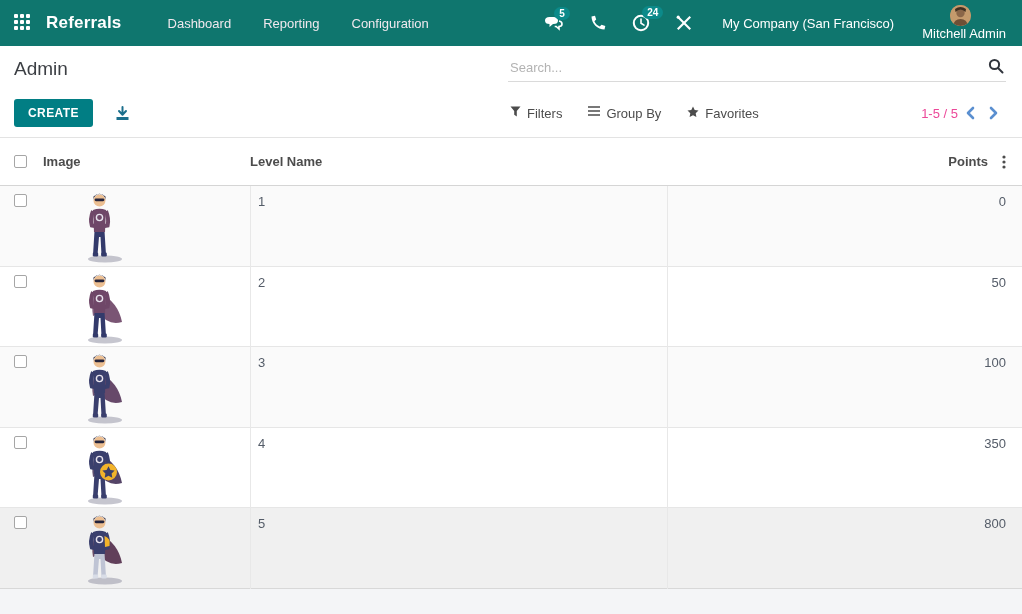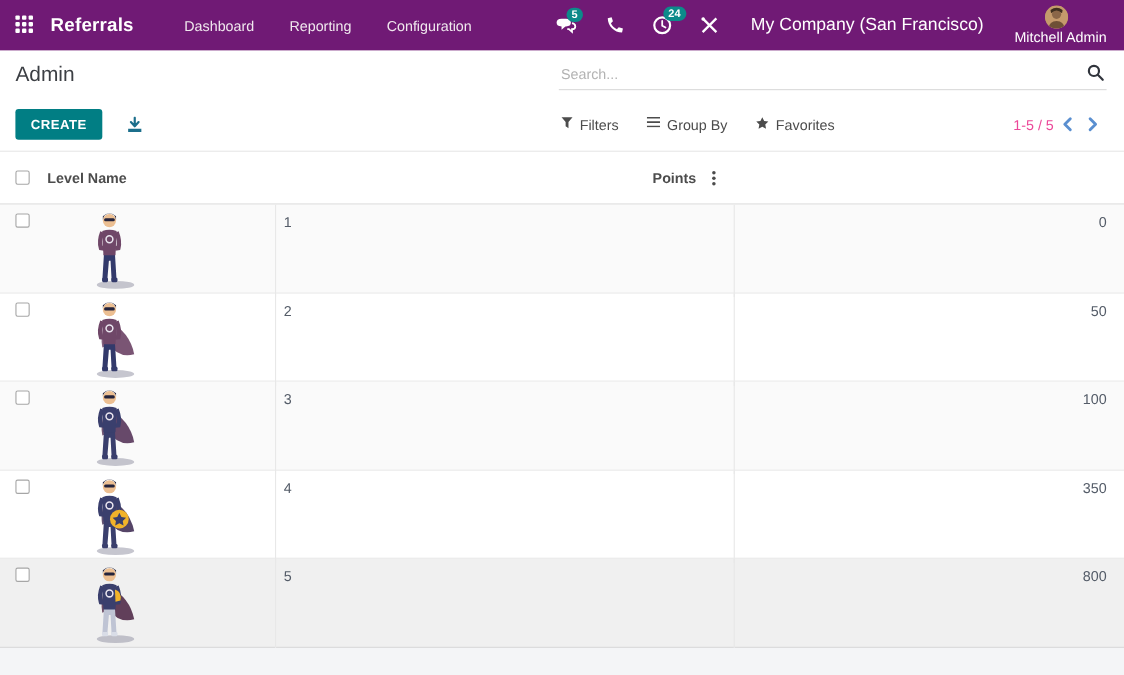--- a/index.html
+++ b/index.html
@@ -1,34 +1,34 @@
 <!DOCTYPE html>
 <html><head>
 <meta charset="utf-8">
 <style>
   * { margin:0; padding:0; box-sizing:border-box; }
   html,body { width:1022px; height:614px; overflow:hidden;
     font-family:"Liberation Sans", sans-serif; background:#fff; }
   body { display:flex; flex-direction:column; }
 
   
-  .navbar { height:46px; background:#701a75; display:flex; align-items:center;
+  .navbar { height:46px; background:#0f766e; display:flex; align-items:center;
     color:#fff; flex-shrink:0; padding:0 16px 0 14px; }
   .apps-grid { width:18px; height:18px; display:grid;
     grid-template-columns:repeat(3,4px); grid-template-rows:repeat(3,4px);
     gap:2px; cursor:pointer; margin-right:14px; }
   .apps-grid span { background:#fff; border-radius:1px; }
   .brand { font-size:17px; font-weight:bold; letter-spacing:.2px; margin-right:30px; }
   .menu-item { font-size:13px; color:#f0e8ee; padding:16px 16px; cursor:pointer; height:32px;
     display:flex; align-items:center; }
   .systray { margin-left:auto; display:flex; align-items:center; }
   .tray-icon { position:relative; margin-left:26px; cursor:pointer; display:flex; align-items:center; }
   .badge { position:absolute; top:-8px; left:10px; background:#0c8a8a; color:#fff;
     font-size:10px; font-weight:bold; border-radius:8px; padding:1px 5px; line-height:11px; }
-  .company { font-size:16px; color:#fff; margin-left:30px; cursor:pointer; }
+  .company { font-size:13px; color:#fff; margin-left:30px; cursor:pointer; }
   .user { display:flex; align-items:center; margin-left:28px; cursor:pointer;flex-direction:column; }
   .avatar { width:21px; height:21px; border-radius:50%; overflow:hidden; margin-right:8px;
     background:#b98a5e; flex-shrink:0; }
   .user-name { font-size:13px; }
 
   
   .control { padding:10px 16px 0 14px; border-bottom:1px solid #e3e3e3; background:#fff; }
   .cp-row1 { display:flex; align-items:flex-start; height:36px; }
   .page-title { font-size:19px; color:#3c3f44; margin-top:2px; }
   .searchbox { margin-left:auto; width:498px; position:relative; }
@@ -193,20 +193,21 @@
       </span>
     </div>
   </div>
 </div>
 
 <div class="table-wrap">
   <div class="thead">
     <div class="th th-check">
         <div class="cb"></div>
       </div>
+    <div class="th">Image</div>
     <div class="th">Level Name</div>
     <div class="th th-points">
       <span>Points</span>
       <span class="opt-dots">
         <svg width="4" height="14" viewBox="0 0 4 14">
           <circle cx="2" cy="2" r="1.6" fill="#4c4c4c"></circle>
             <circle cx="2" cy="7" r="1.6" fill="#4c4c4c"></circle>
             <circle cx="2" cy="12" r="1.6" fill="#4c4c4c"></circle>
         </svg>
       </span>

